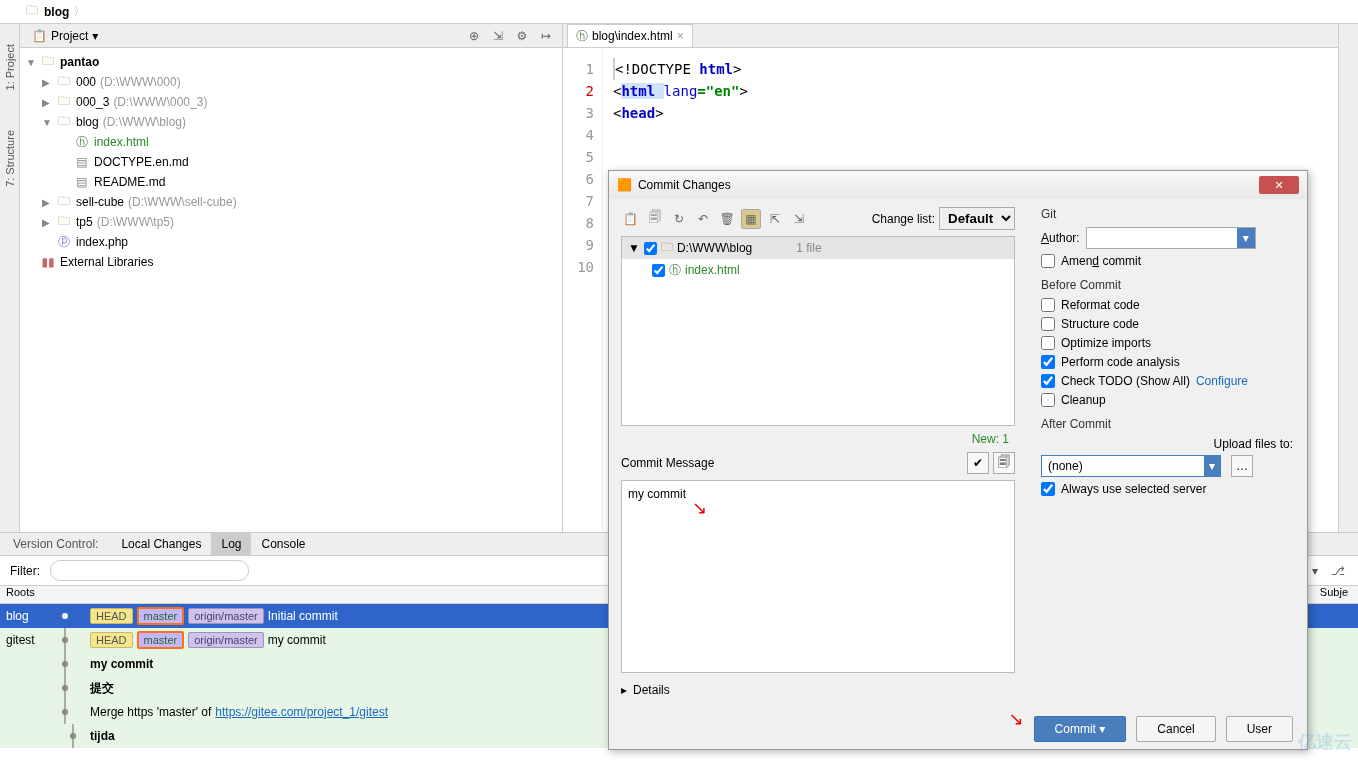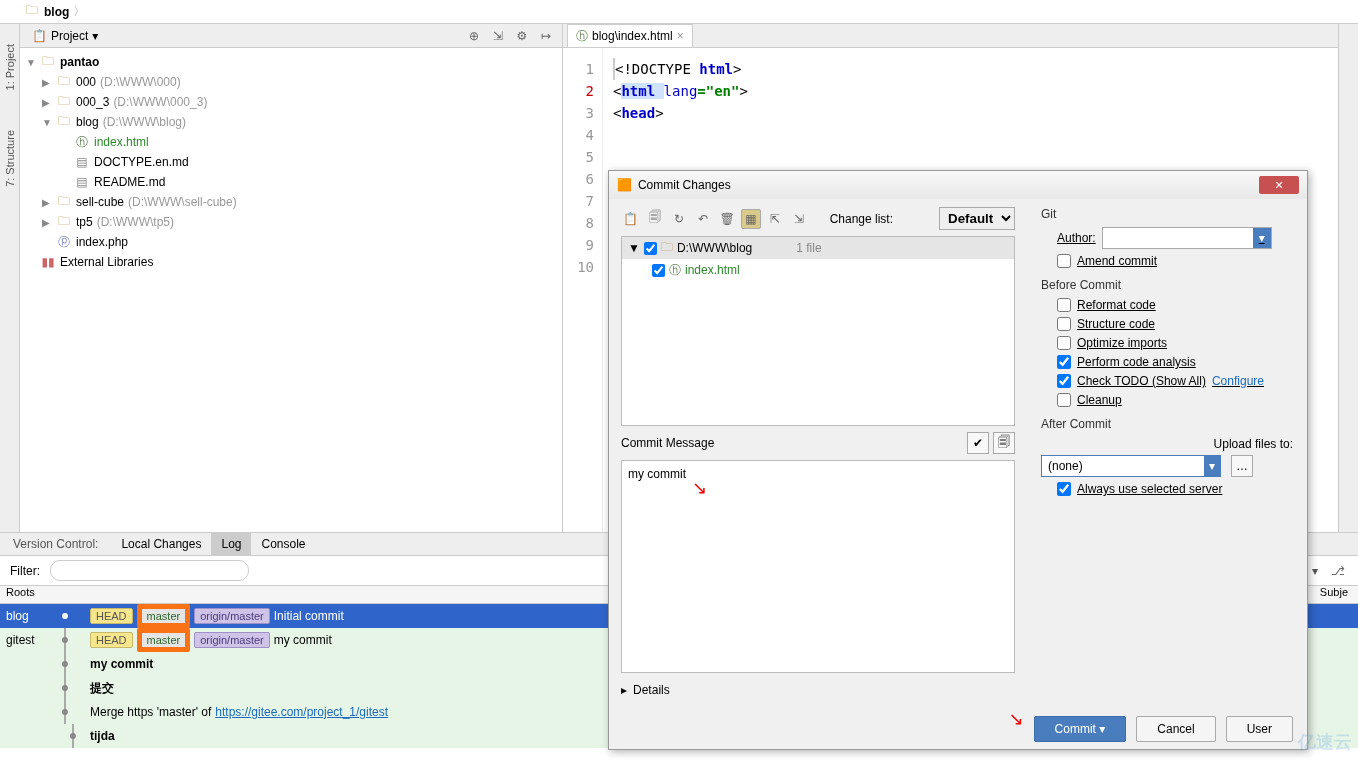--- a/index.html
+++ b/index.html
@@ -51,49 +51,49 @@
 .vc-filter .fc { color:#555;}
 .vc-graph { display:flex;}
 .vc-graph-left { flex:1;}
 .vc-head { height:18px; background:#f5f5f5; border-bottom:1px solid #ccc; display:flex; font-size:11px;}
 .vc-head .c1{width:60px; padding-left:6px;} .vc-head .c2{flex:1; text-align:right; padding-right:10px;}
 .vc-row { height:24px; display:flex; align-items:center; padding-left:6px; gap:4px;}
 .vc-row.sel { background:#2f65ca; color:#fff;}
 .rootcol { width:46px;}
 .badge { padding:1px 5px; border-radius:2px; font-size:11px;}
 .b-head { background:#f5e68c; color:#555; border:1px solid #c9b86a;}
-.b-master { background:#e5e5e5; color:#2a662a; border:5px solid #f97316;}
+.b-master { background:#c4b5fd; color:#2a662a; border:2px solid #f97316;}
 .b-origin { background:#d0c3e8; color:#4a3a7a; border:1px solid #a090c8;}
 .vc-row a { color:#1a6bbf; text-decoration:underline;}
 .graph-col { width:30px; position:relative; height:24px;}
 .graph-col .dot { width:6px; height:6px; background:#888; border-radius:50%; position:absolute; top:9px; left:6px;}
 .graph-col .line { position:absolute; width:2px; background:#aaa; left:8px; top:0; bottom:0;}
 .dialog { position:absolute; top:170px; left:608px; width:700px; height:580px; background:#f0f0f0; border:1px solid #999; box-shadow:2px 2px 8px rgba(0,0,0,0.3); display:flex; flex-direction:column;}
 .dlg-title { height:28px; background: linear-gradient(#f8f8f8,#e8e8e8); display:flex; align-items:center; padding:0 8px; gap:6px;}
 .dlg-title .spacer{flex:1;}
 .dlg-close { background:#c75050; color:#fff; width:40px; height:18px; display:flex; align-items:center; justify-content:center; border-radius:2px; cursor:pointer; font-size:11px;}
 .dlg-body { flex:1; display:flex;}
 .dlg-left { flex:1; display:flex; flex-direction:column; padding:8px 12px; gap:6px;}
 .dlg-right { width:280px; padding:8px 14px; font-size:12px;}
 .dlg-toolbar { display:flex; align-items:center; gap:4px;}
 .dlg-toolbar .spacer{flex:1;}
-.dlg-toolbar select { border:1px solid #aaa; font-weight:bold; padding:2px 4px;margin-left:42px;}
+.dlg-toolbar select { border:1px solid #aaa; font-weight:bold; padding:2px 4px;}
 .file-list { border:1px solid #bbb; background:#fff; height:190px; overflow:auto;}
 .file-list-head { background:#e5e5e5; height:22px; display:flex; align-items:center; padding-left:6px; gap:4px;}
 .file-list-row { height:22px; display:flex; align-items:center; padding-left:30px; gap:4px;}
 .file-count { color:#888;margin-left:40px;}
 .new-count { text-align:right; color:#2a8a2a; padding-right:6px;}
 .msg-box { flex:1; border:1px solid #bbb; background:#fff; padding:6px; position:relative;}
 .msg-row-top { display:flex; align-items:center;}
 .msg-row-top .spacer{flex:1;}
 .sq-btn { width:22px; height:22px; border:1px solid #aaa; display:flex; align-items:center; justify-content:center; margin-left:4px; background:#f8f8f8;}
 .details-row { display:flex; align-items:center; gap:6px; padding:4px 0;}
 .section { margin-bottom:10px;}
 .section .hdr { color:#333; margin-bottom:6px;}
-.chk-row { display:flex; align-items:center; gap:6px; margin:5px 16px;text-decoration:underline;}
+.chk-row { display:flex; align-items:center; gap:6px; margin:5px 0;}
 .chk-row input{width:14px;height:14px;}
 .chk-row .u { text-decoration:underline;}
 .link { color:#1a6bbf; cursor:pointer;}
 .combo { border:1px solid #4a7dbd; background:#fff; padding:3px 6px; display:flex; width:180px;}
 .combo .v{flex:1;} .combo .ar{color:#fff; background:#4a7dbd; width:16px; text-align:center; margin:-3px -6px -3px 4px; padding:3px 0;}
 .author-combo { border:1px solid #aaa; background:#fff; display:flex; width:170px;}
 .author-combo input{flex:1; border:none; padding:3px;}
 .author-combo .ar{background:#4a7dbd; color:#fff; width:18px; text-align:center; padding:3px 0;}
 .dlg-footer { height:40px; display:flex; align-items:center; justify-content:flex-end; padding:0 14px; gap:10px;}
 .btn { padding:5px 20px; border:1px solid #aaa; background:#f5f5f5; cursor:pointer; border-radius:2px;}
@@ -331,20 +331,21 @@
           <span style="color:#b28a3a">🗀</span>
           <span>D:\WWW\blog</span>
           <span class="file-count">1 file</span>
         </div>
         <div class="file-list-row">
           <input type="checkbox" checked="" style="">
           <span class="file-ico-sm">ⓗ</span>
           <span style="color:#2a8a2a">index.html</span>
         </div>
       </div>
+      <div class="new-count">New: 1</div>
       <div class="msg-row-top">
         <span>Commit Message</span>
         <div class="spacer"></div>
         <span class="sq-btn">✔</span>
         <span class="sq-btn">🗐</span>
       </div>
       <div class="msg-box">
         <span>my commit</span>
         <span class="red-arrow" style="top:16px;left:70px;">↘</span>
       </div>

